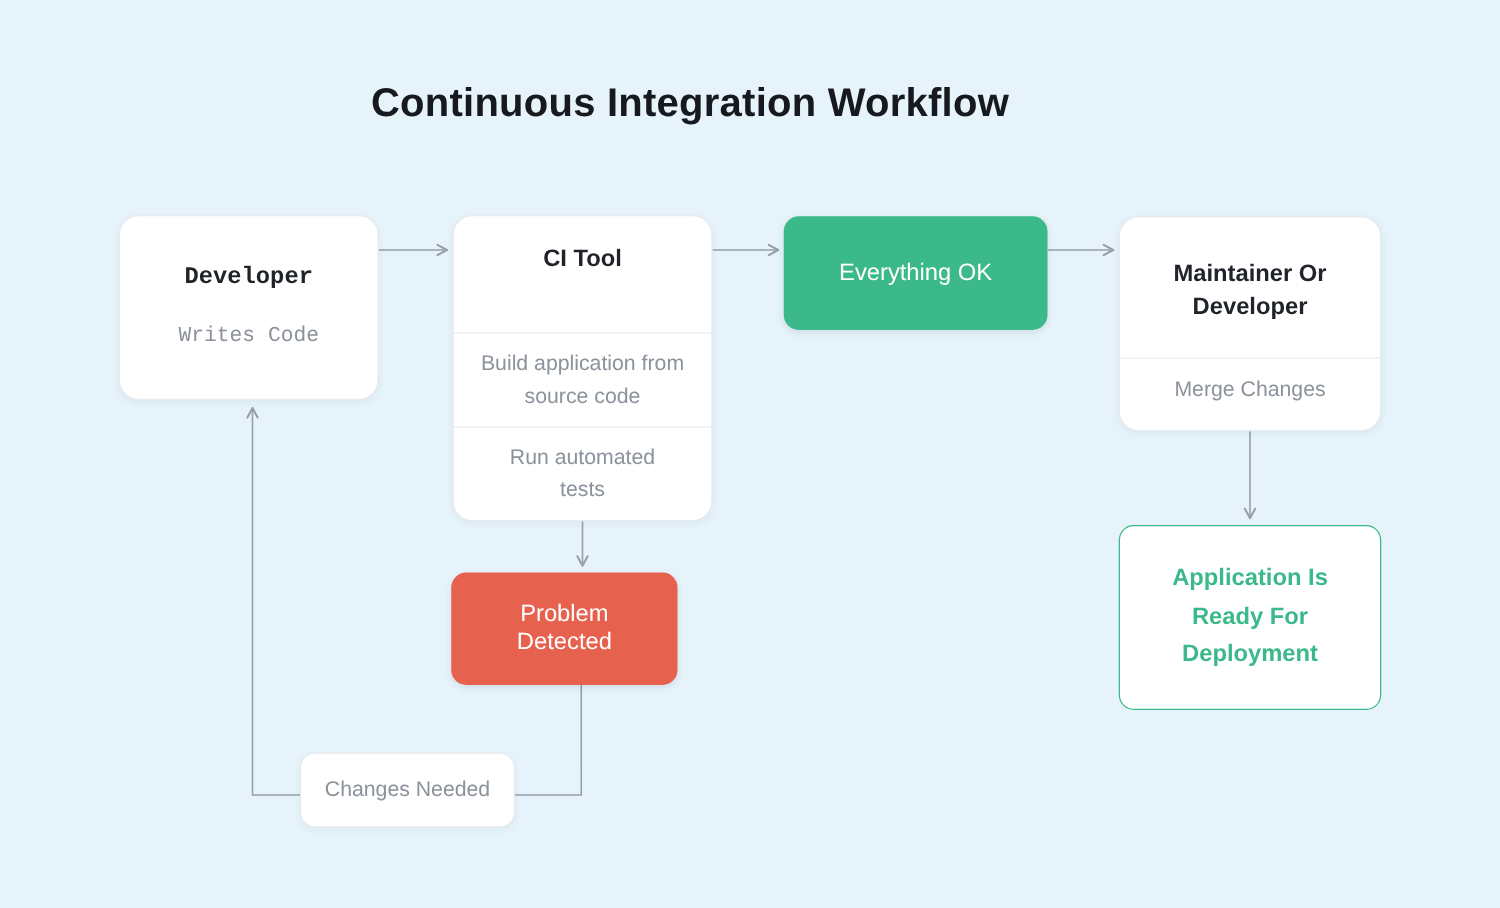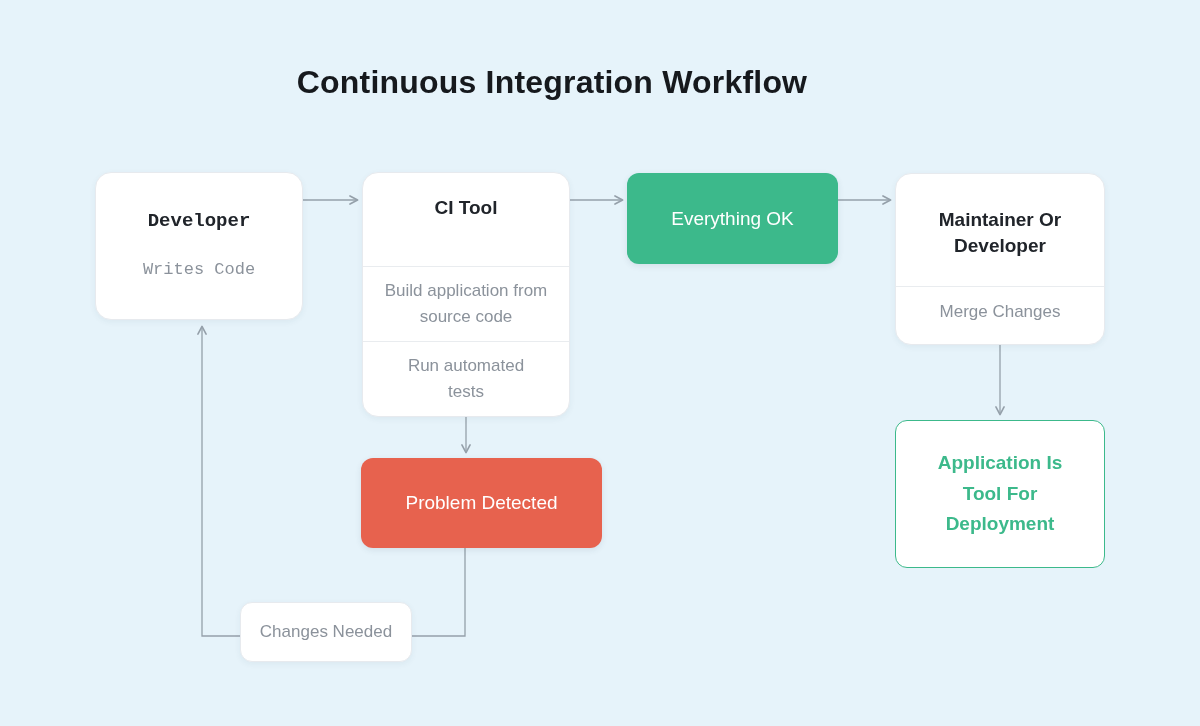--- a/index.html
+++ b/index.html
@@ -97,21 +97,21 @@
   #node-developer   { left: 95px;  top: 172px; width: 208px; height: 148px; gap: 22px; font-family: Liberation Mono, monospace; }
   #node-ci-tool     { left: 362px; top: 172px; width: 208px; height: 245px; }
   #node-ci-tool .row:nth-child(1) { height: 77px; }
   #node-ci-tool .row:nth-child(2) { height: 84px; padding: 0 16px; margin-top: 24px; }
   #node-ci-tool .row:nth-child(3) { height: 84px; padding: 0 34px; }
   #node-everything-ok { left: 627px; top: 173px; width: 211px; height: 91px; }
   #node-maintainer  { left: 895px; top: 173px; width: 210px; height: 172px; }
   #node-maintainer .row:nth-child(1) { height: 105px; padding: 16px 28px; }
   #node-maintainer .row:nth-child(2) { height: 52px; }
   #node-app-ready   { left: 895px; top: 420px; width: 210px; height: 148px; }
-  #node-problem     { left: 361px; top: 458px; width: 241px; height: 90px; }
+  #node-problem     { left: 361px; top: 458px; width: 181px; height: 90px; }
   #node-changes     { left: 240px; top: 602px; width: 172px; height: 60px; align-items: center; }
 </style>
 </head>
 <body>
 
 <div class="canvas">
 
   <h1 class="title">Continuous Integration Workflow</h1>
 
   <svg class="connectors" viewBox="0 0 1200 726" fill="none" xmlns="http://www.w3.org/2000/svg">
@@ -144,21 +144,21 @@
   <div class="node pill pill-success" id="node-everything-ok">
     <div>Everything OK</div>
   </div>
 
   <div class="node card" id="node-maintainer">
     <div class="row node-title">Maintainer Or Developer</div>
     <div class="row node-sub">Merge Changes</div>
   </div>
 
   <div class="node outline-success" id="node-app-ready">
-    <div>Application Is Tool For Deployment</div>
+    <div>Application Is Ready For Deployment</div>
   </div>
 
   <div class="node pill pill-danger" id="node-problem">
     <div>Problem Detected</div>
   </div>
 
   <div class="node small-card" id="node-changes">
     <div>Changes Needed</div>
   </div>
 

